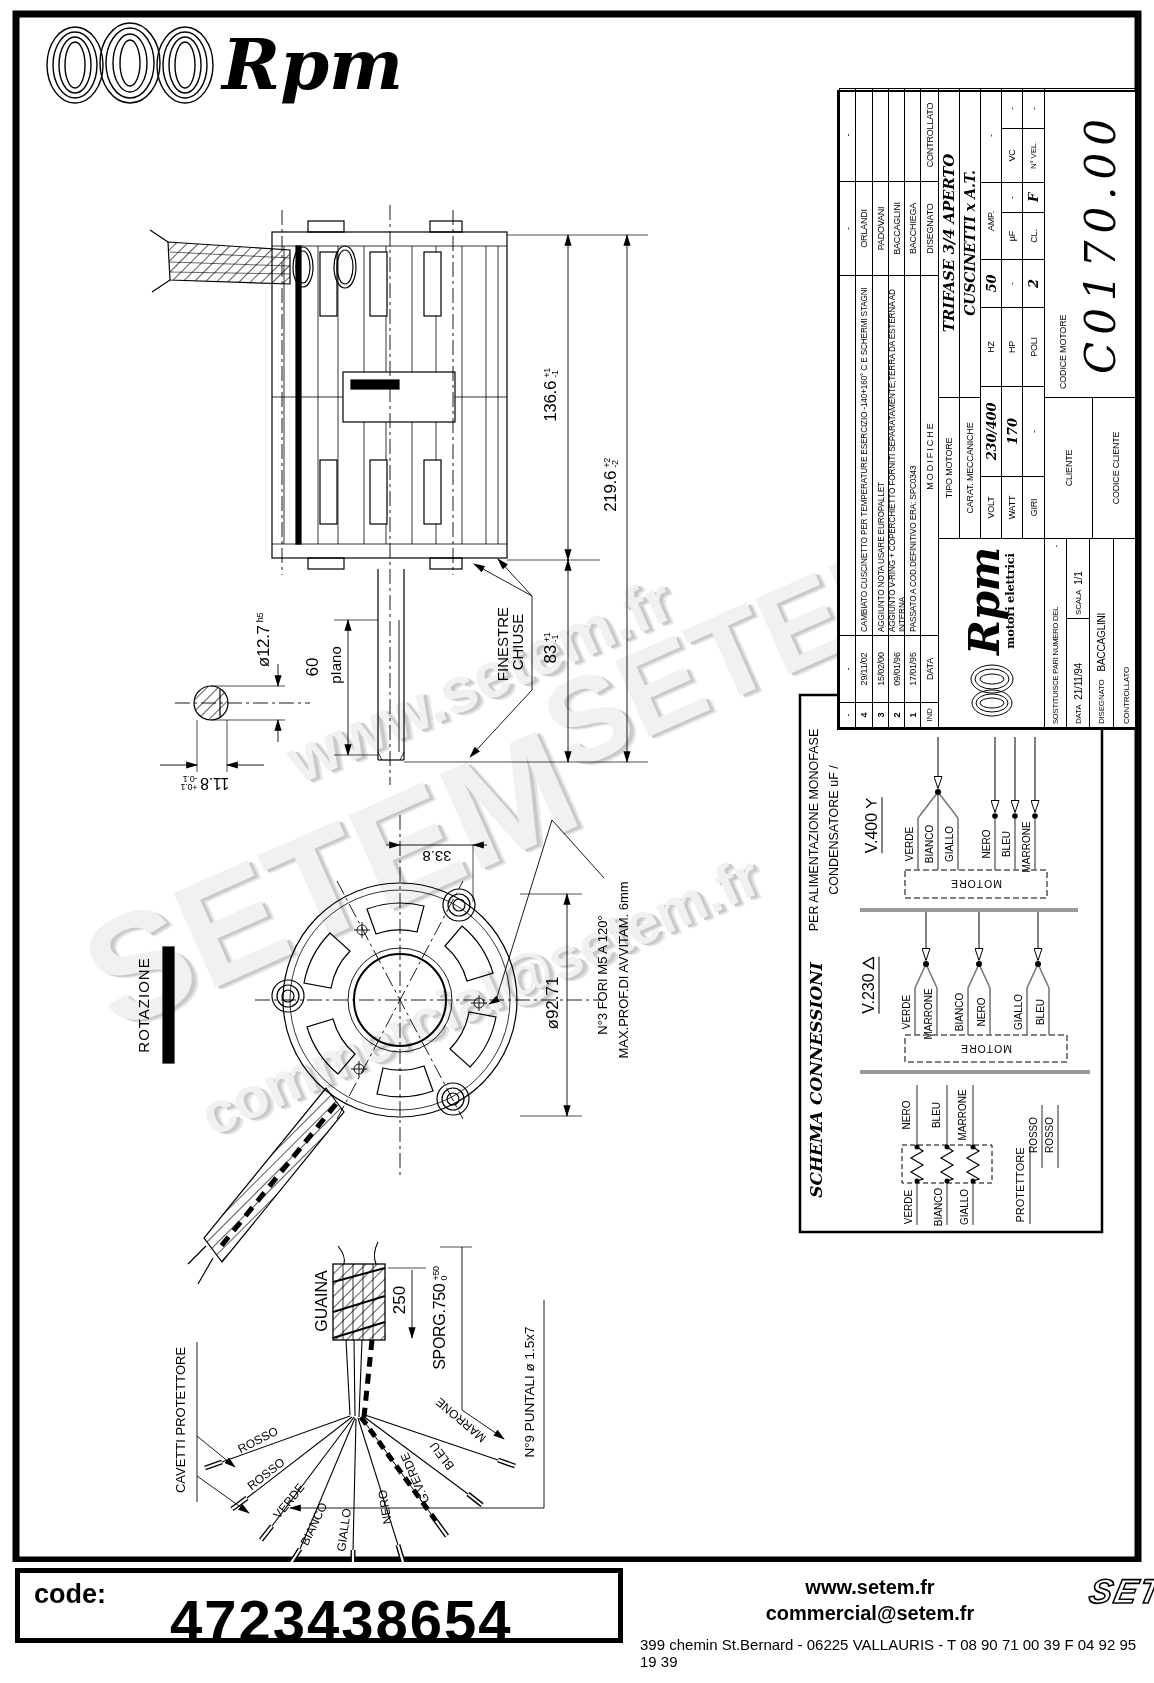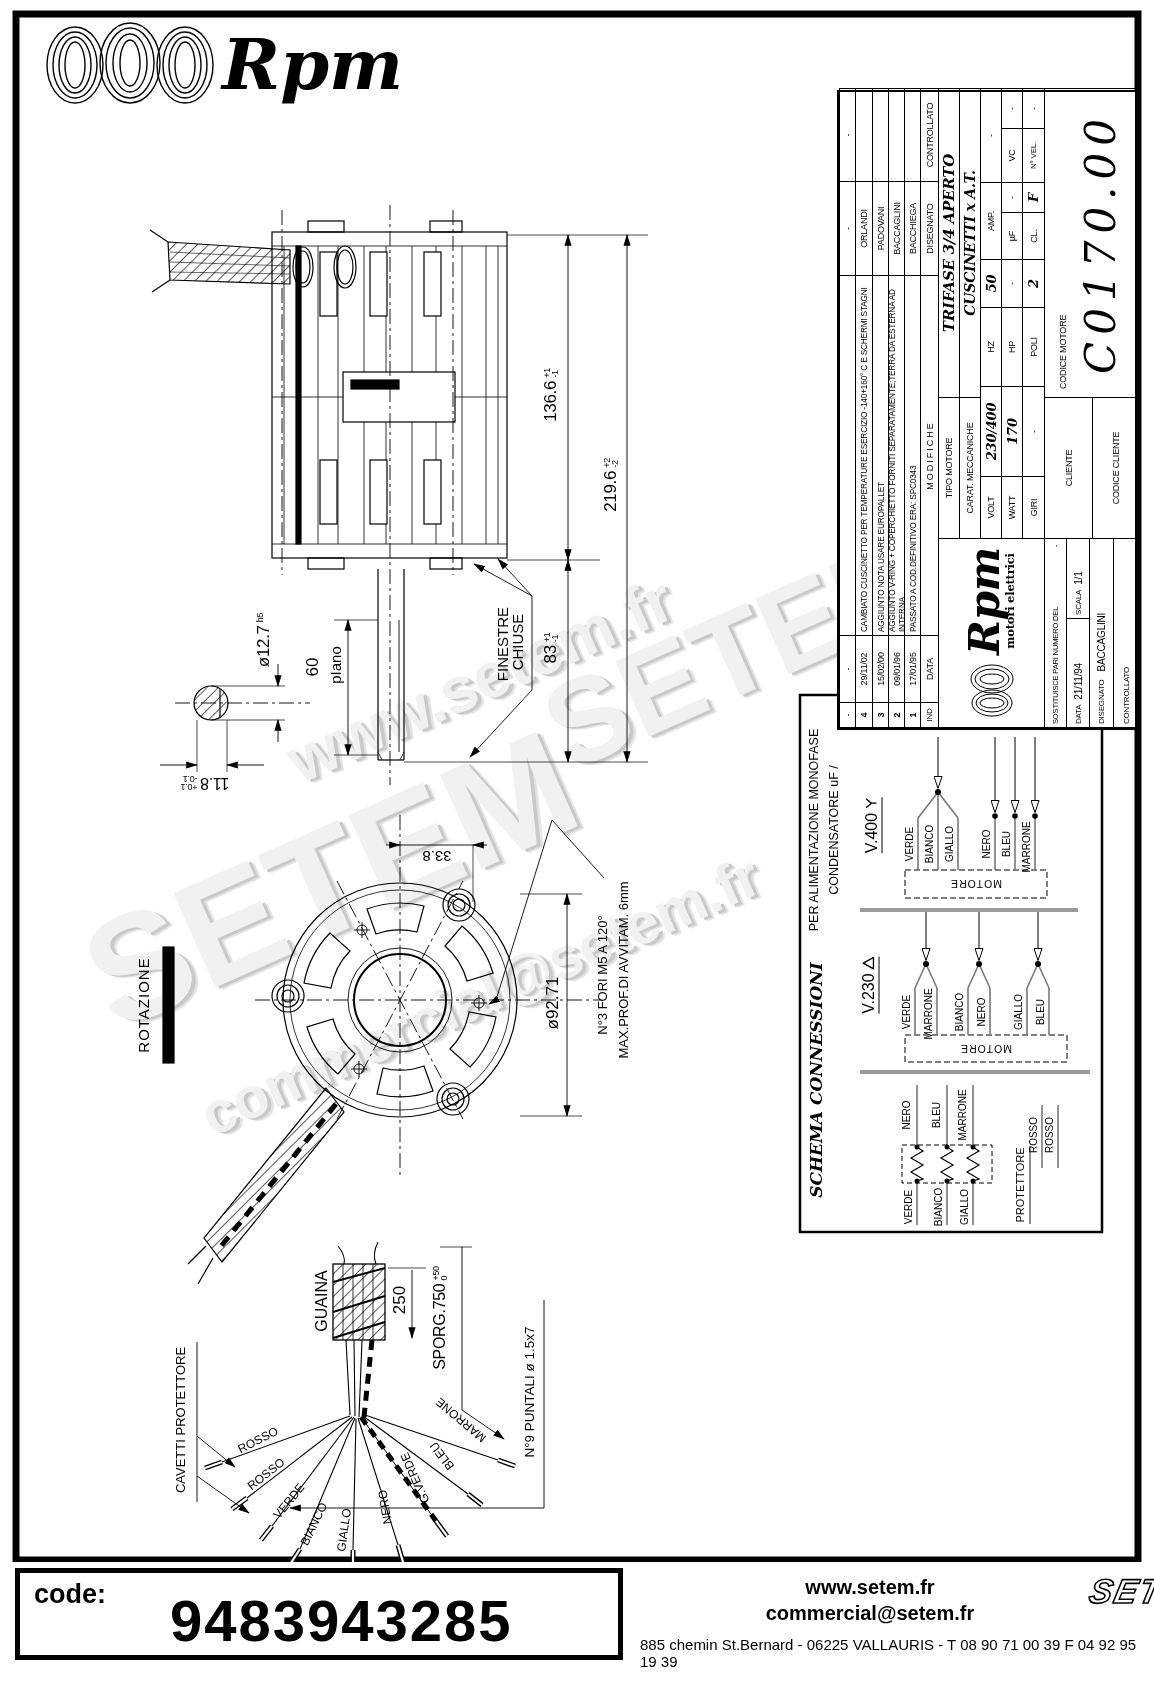--- a/index.html
+++ b/index.html
@@ -605,23 +605,23 @@
 
     <div class="c" style="left:189px;top:205px;width:142px;height:49px;">CLIENTE</div>
     <div class="c" style="left:189px;top:253px;width:142px;height:47px;">CODICE CLIENTE</div>
     <div class="c" style="left:330px;top:205px;width:310px;height:95px;flex-direction:column;align-items:flex-start;padding:4px 8px;">
       <span style="font-size:9px;">CODICE MOTORE</span>
       <span class="ser" style="font-size:42px;letter-spacing:7px;align-self:center;margin-top:8px;">C0170.00</span>
     </div>
   </div>
 
   <div id="footer">
-    <div style="position:absolute;left:15px;top:6px;width:608px;height:92px;border:5px solid #000;box-sizing:border-box;">
+    <div style="position:absolute;left:15px;top:6px;width:608px;height:75px;border:5px solid #000;box-sizing:border-box;">
       <span style="position:absolute;left:14px;top:6px;font-size:27px;font-weight:bold;">code:</span>
-      <span style="position:absolute;left:150px;top:14px;font-size:58px;font-weight:bold;letter-spacing:2px;">9483943285</span>
+      <span style="position:absolute;left:150px;top:14px;font-size:58px;font-weight:bold;letter-spacing:2px;">4723438654</span>
     </div>
     <div style="position:absolute;left:870px;top:14px;transform:translateX(-50%);font-size:20px;font-weight:bold;">www.setem.fr</div>
     <div style="position:absolute;left:870px;top:40px;transform:translateX(-50%);font-size:20px;font-weight:bold;">commercial@setem.fr</div>
-    <div style="position:absolute;left:640px;top:74px;font-size:15px;">885 chemin St.Bernard  -  06225 VALLAURIS  -  T 08 90 71 00 39   F 04 92 95 19 39</div>
+    <div style="position:absolute;left:640px;top:74px;font-size:15px;">399 chemin St.Bernard  -  06225 VALLAURIS  -  T 08 90 71 00 39   F 04 92 95 19 39</div>
     <div style="position:absolute;left:1090px;top:10px;transform:skewX(-12deg);font-size:34px;font-weight:bold;font-style:italic;color:#fff;-webkit-text-stroke:1.6px #000;letter-spacing:2px;">SETEM</div>
   </div>
 
 </div>
 
 </body></html>

